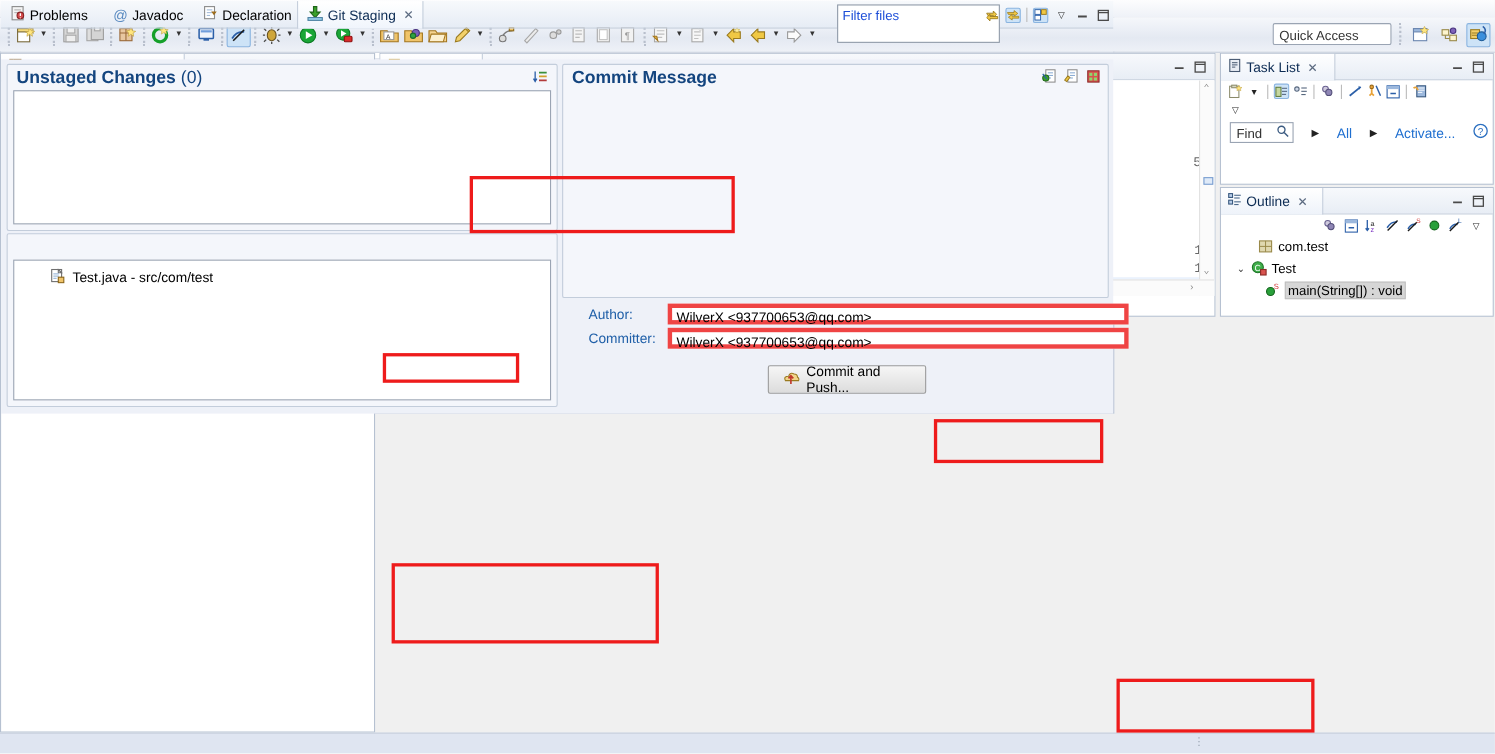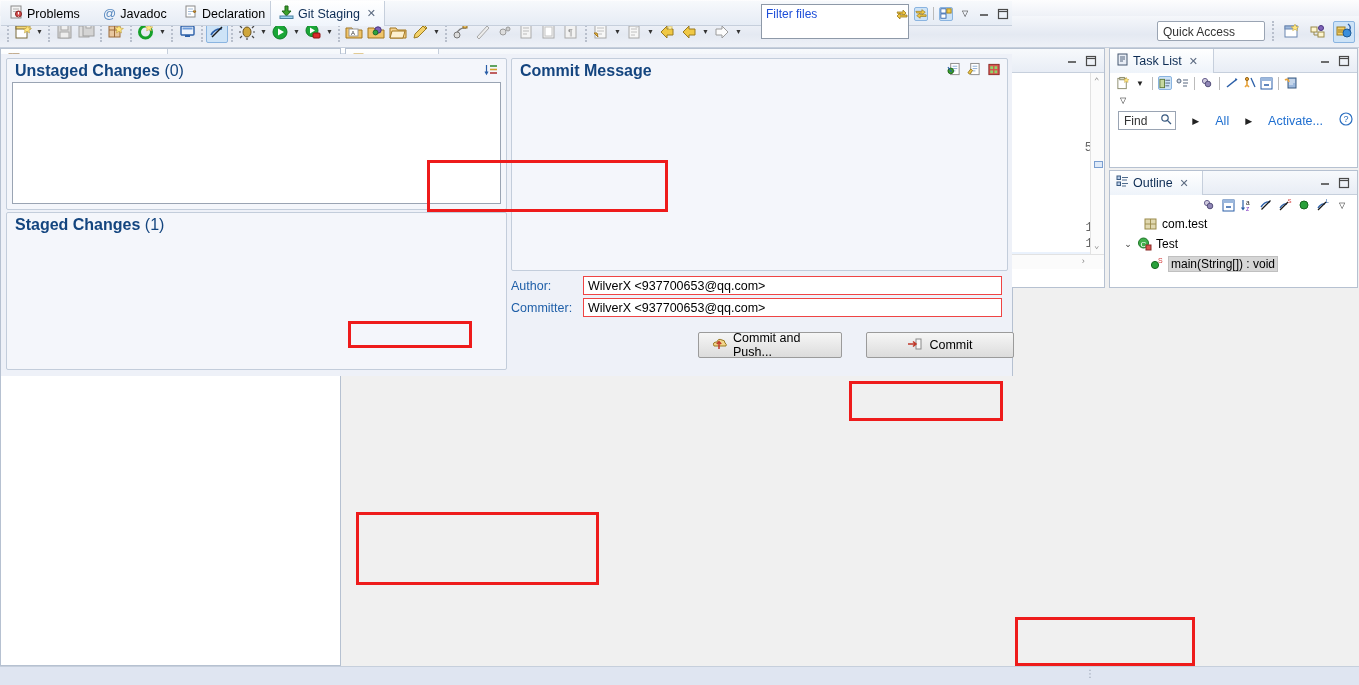--- a/index.html
+++ b/index.html
@@ -180,24 +180,24 @@
   .sort-ico { position: absolute; right: 8px; top: 4px; }
 
   .cm-tools { position: absolute; right: 6px; top: 3px; display: flex; gap: 6px; align-items: center; }
   .cm-text {
     position: absolute; left: 5px; right: 5px; top: 24px; bottom: 5px;
     background: #fff; border: 1px solid #9aa4b3;
     font-family: "Liberation Mono", monospace; font-size: 12.5px;
     padding: 3px 4px; color: #000; white-space: pre;
   }
 
-  .field-row { position: absolute; display: flex; align-items: center; }
+  .field-row { position: absolute; display: flex; align-items: center; margin-left: 24px; }
   .field-lbl { color: #1f5fa8; font-size: 12.5px; width: 72px; }
   .field-in {
-    height: 19px; background: #fff; border: 1px solid #ef4444;
+    height: 19px; background: #fff; border: 4px solid #ef4444;
     font-size: 12.5px; padding: 1px 4px; line-height: 16px; color: #000;
   }
   .btn {
     height: 26px; background: linear-gradient(to bottom,#f6f6f6,#dcdcdc);
     border: 1px solid #9b9b9b; border-radius: 2px;
     display: inline-flex; align-items: center; justify-content: center; gap: 6px;
     font-size: 12.5px; color: #000; padding: 0 12px;
   }
 
   
@@ -1016,23 +1016,32 @@
               <path d="M2.5 2 v8 M1 8.5 L2.5 11 L4 8.5" stroke="#2b5fa8" stroke-width="1.2" fill="none"></path>
               <path d="M6 3h7" stroke="#3a8f3a" stroke-width="1.6"></path>
               <path d="M6 6.5h7" stroke="#d2a12b" stroke-width="1.6"></path>
               <path d="M6 10h7" stroke="#b23a3a" stroke-width="1.6"></path>
             </svg>
         </span>
         <div class="grp-list" style="top:23px"></div>
       </div>
 
       <div class="grp" style="left:5px; top:158px; width:501px; height:158px;">
-        <div class="grp-title">
-          <span>Staged Changes</span>
-          <span class="cnt">(1)</span>
+        <div class="grp-list" style="top:23px">
+          <div class="file-row" style="margin-top:5px">
+            <span>
+              <svg width="15" height="14" viewBox="0 0 15 14">
+                  <rect x="2" y="1" width="9" height="11" fill="#fff" stroke="#6f6f6f"></rect>
+                  <path d="M8 1 l3 3 h-3z" fill="#dbe6f2" stroke="#6f6f6f"></path>
+                  <path d="M3.5 5h5M3.5 7h5M3.5 9h3" stroke="#7aa0cc" stroke-width=".8"></path>
+                  <rect x="8" y="8" width="5" height="5" fill="#f0c46a" stroke="#8a6419"></rect>
+                </svg>
+            </span>
+            <span>Test.java - src/com/test</span>
+          </div>
         </div>
       </div>
 
       <div class="grp" style="left:510px; top:4px; width:497px; height:213px;">
         <div class="grp-title">Commit Message</div>
         <div class="cm-tools">
           <span class="minibtn">
             <svg width="15" height="15" viewBox="0 0 15 15">
                 <rect x="4" y="1" width="9" height="12" fill="#fff" stroke="#8a8a8a"></rect>
                 <path d="M6 4h5M6 6.5h5M6 9h3" stroke="#7aa0cc" stroke-width=".9"></path>
@@ -1071,29 +1080,20 @@
       <div style="position:absolute; left:697px; top:278px; display:flex; gap:24px;">
         <div class="btn" style="width:144px">
           <span>
             <svg width="16" height="15" viewBox="0 0 16 15">
                 <path d="M3 10 q-2-4 3-4 q1-4 5-2 q3 0 3 3 q2 1 1 3z" fill="#f2d58a" stroke="#9a7a1f"></path>
                 <path d="M8 13 V6 M5.8 8 L8 5.6 L10.2 8" stroke="#c0392b" stroke-width="1.5" fill="none"></path>
               </svg>
           </span>
           <span>Commit and Push...</span>
         </div>
-        <div class="btn" style="width:148px">
-          <span>
-            <svg width="16" height="14" viewBox="0 0 16 14">
-                <rect x="9" y="2" width="5" height="10" fill="#f7f7f7" stroke="#8a8a8a"></rect>
-                <path d="M1 7 h7 M6 4.5 L9 7 L6 9.5" stroke="#c0392b" stroke-width="1.6" fill="none"></path>
-              </svg>
-          </span>
-          <span>Commit</span>
-        </div>
       </div>
     </div>
   </div>
 
   <div class="statusbar"></div>
   <div class="sb-dots">⋮</div>
 
 
   <div class="redbox" style="left:427px; top:160px; width:241px; height:52px;"></div>
   <div class="redbox" style="left:348px; top:321px; width:124px; height:27px;"></div>

